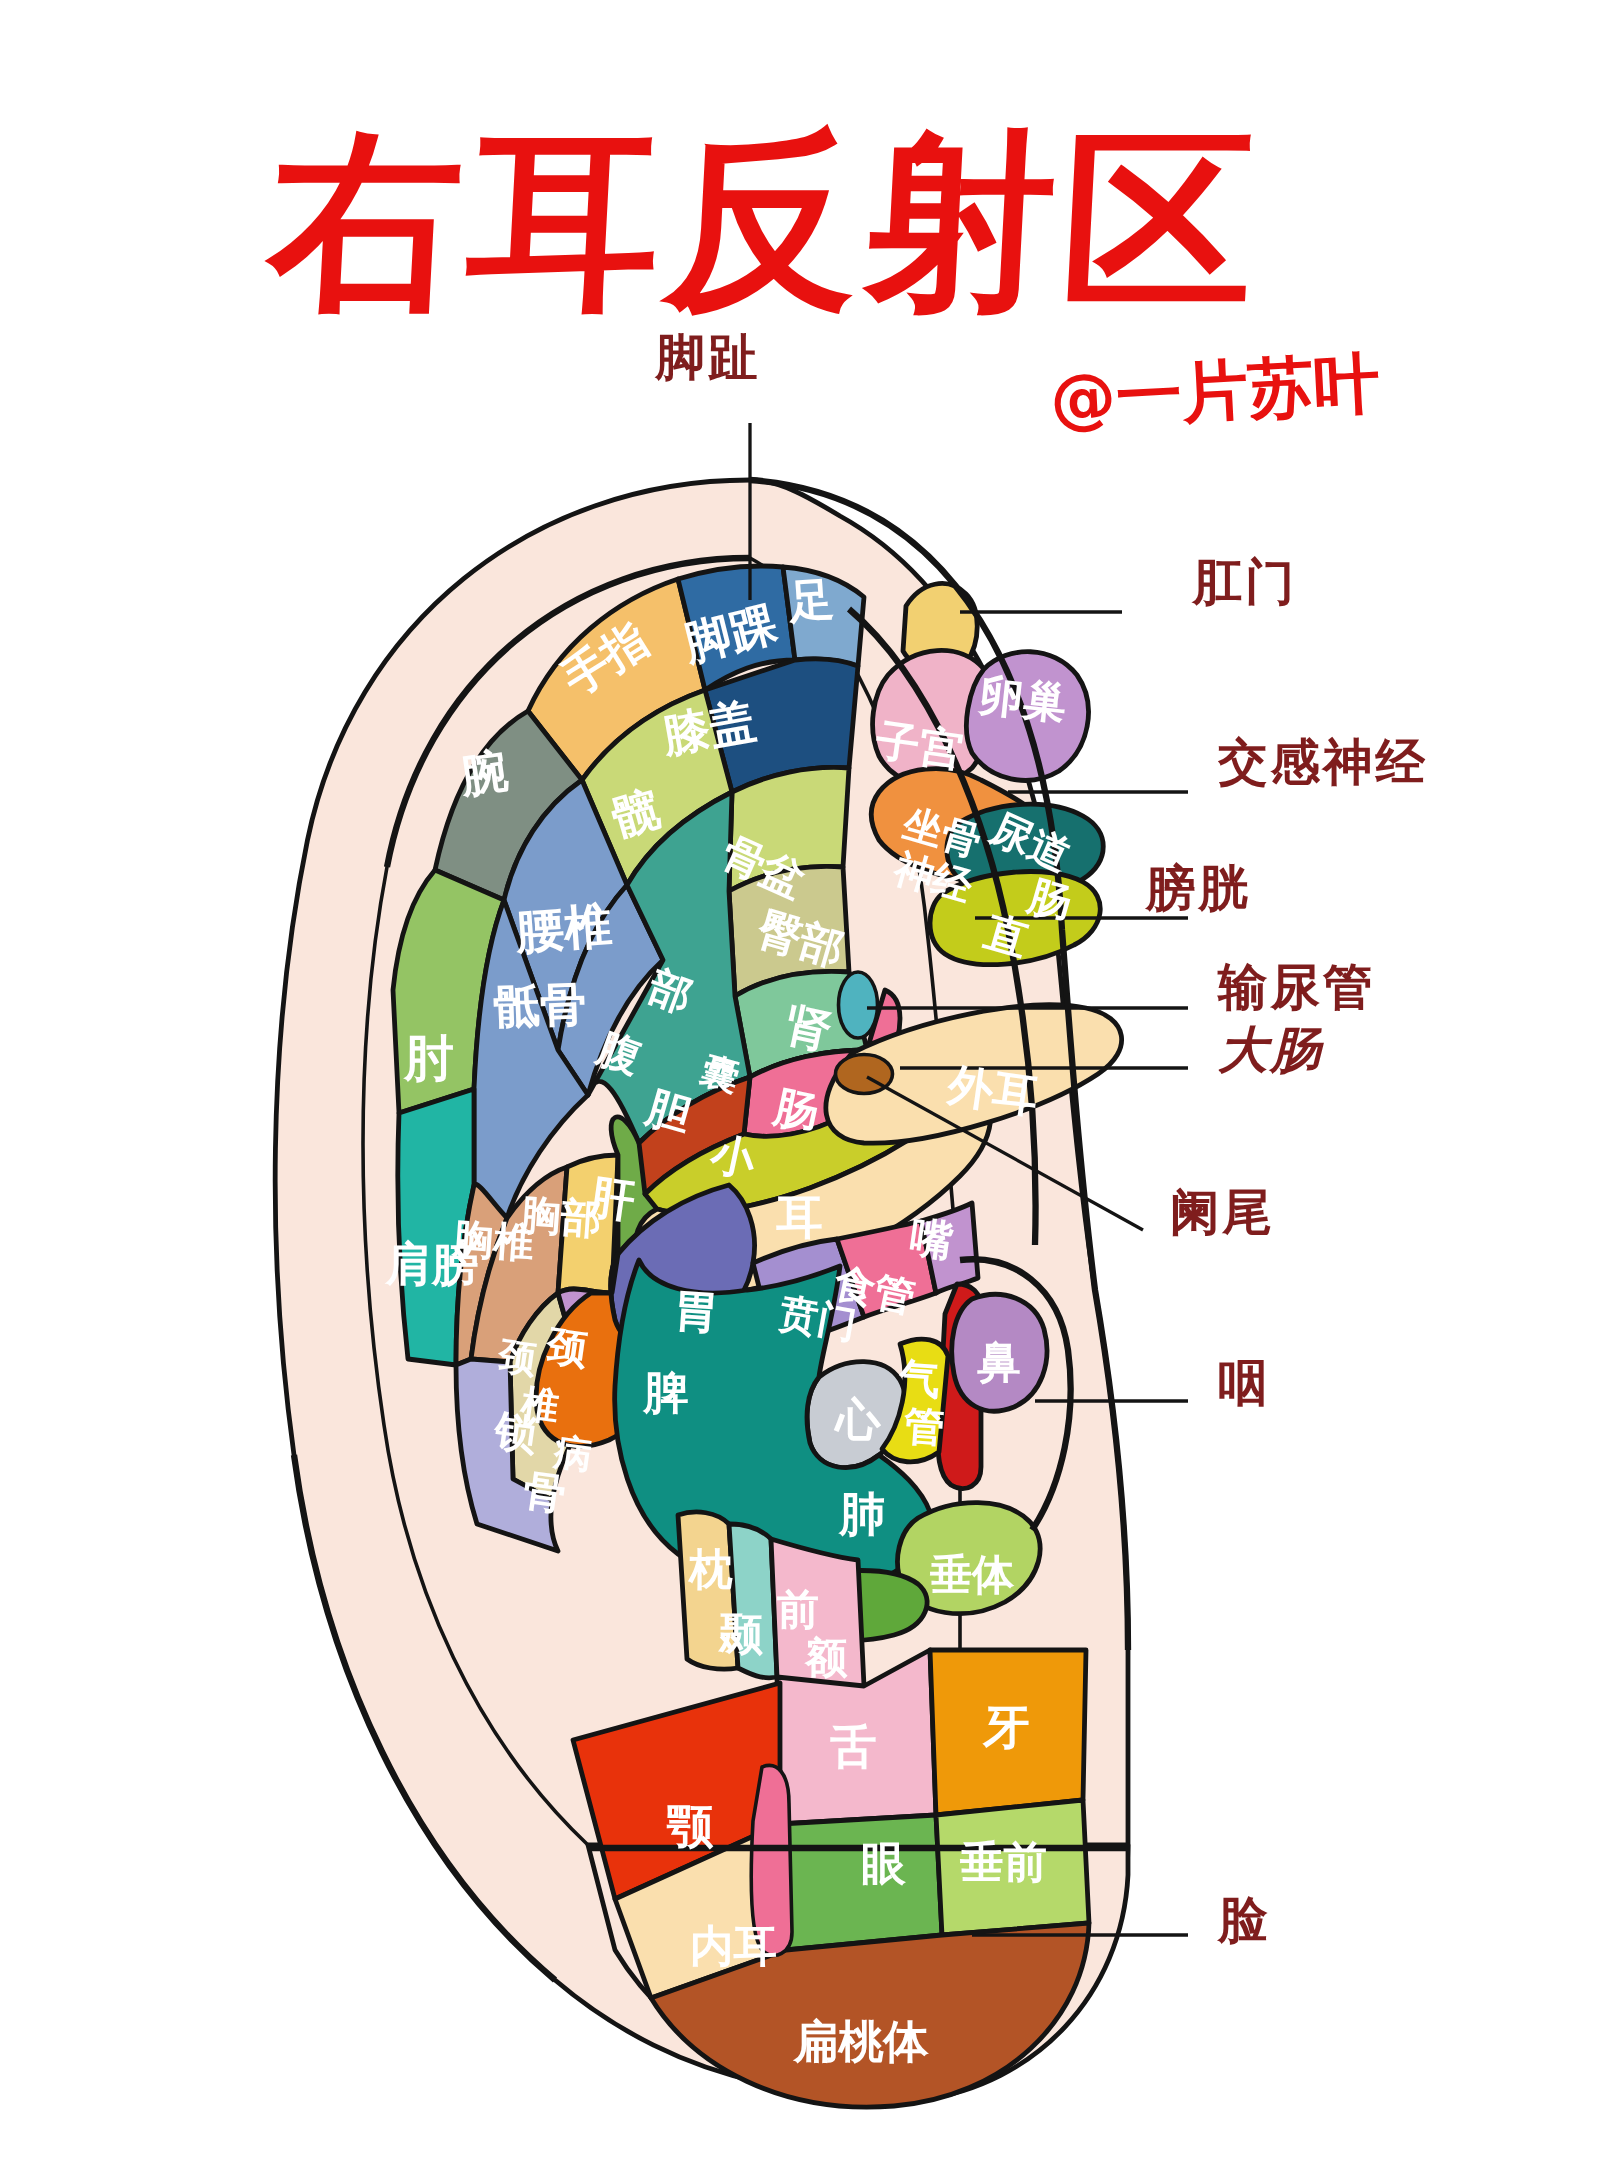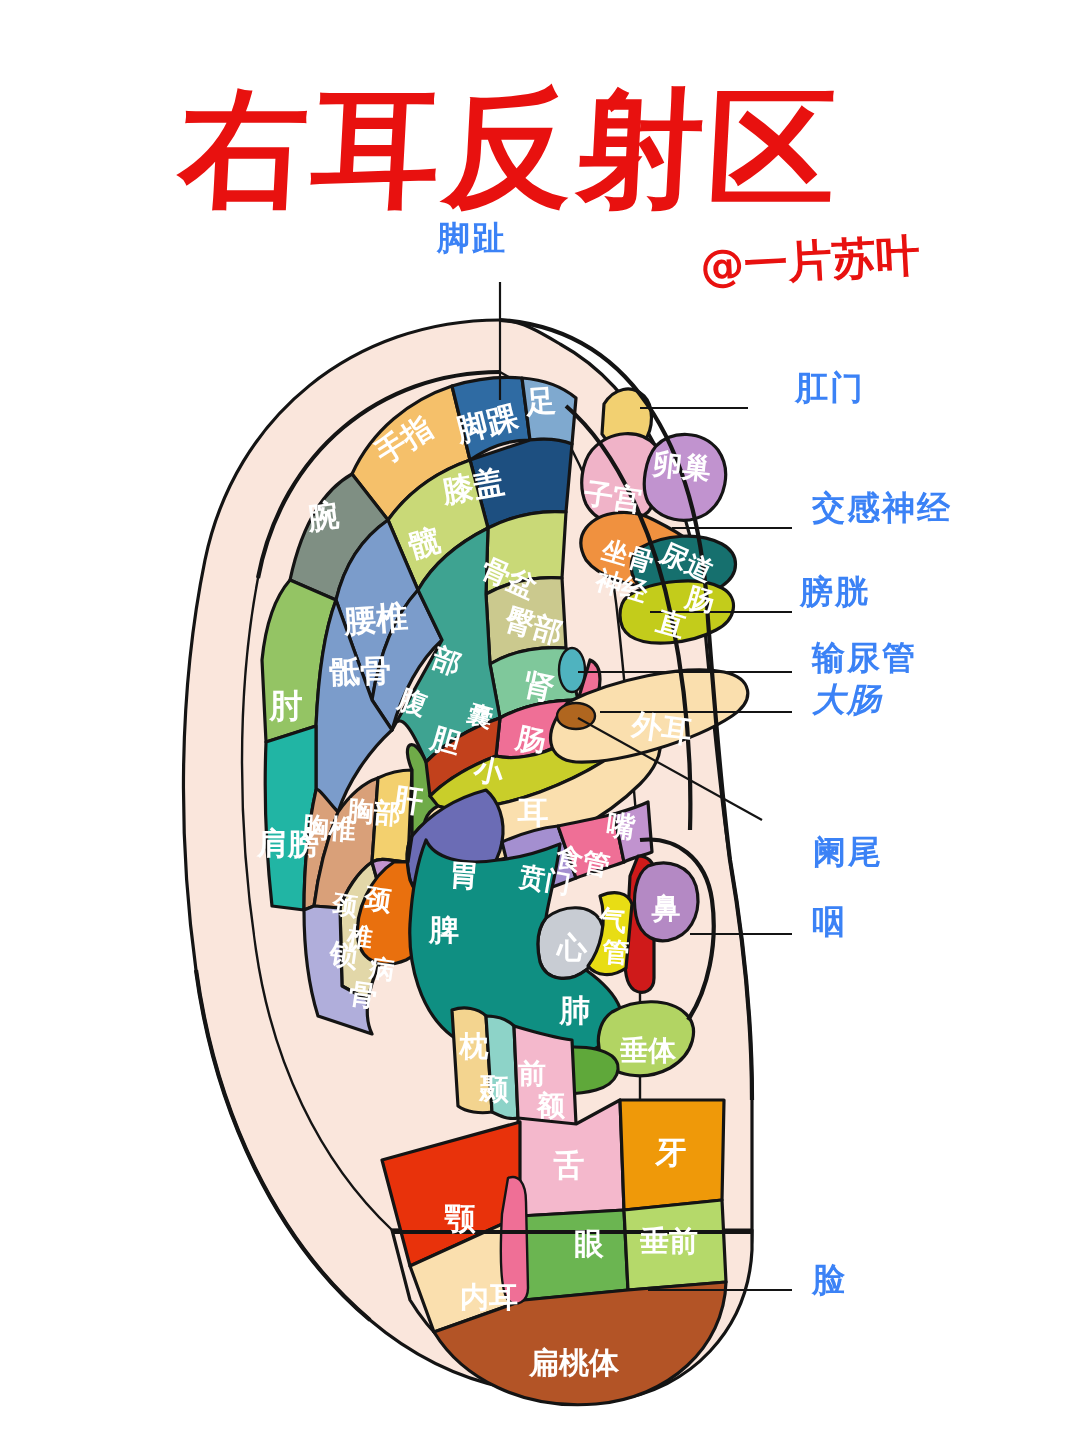--- a/index.html
+++ b/index.html
@@ -36,21 +36,21 @@
 
   
   .zlabel {
     fill:#ffffff; font-family:"DejaVu Sans","Liberation Sans",sans-serif;
     font-weight:bold; text-anchor:middle; dominant-baseline:central;
     paint-order:stroke; pointer-events:none;
   }
 
   
   .callout {
-    position:absolute; color:#3b82f6; font-weight:bold;
+    position:absolute; color:#7f1d1d; font-weight:bold;
     font-size:33px; letter-spacing:2px; white-space:nowrap;
     font-family:"DejaVu Sans","Liberation Sans",sans-serif;
   }
 </style>
 </head>
 <body>
 
 <div id="root">
 
   <div class="title">右耳反射区</div>
@@ -302,21 +302,21 @@
         <text x="489" y="1297" class="zlabel" font-size="29">内耳</text>
         <text x="574" y="1362" class="zlabel" font-size="30">扁桃体</text>
       </g>
 
   </svg>
 
   <div id="callout-layer">
       <div class="callout" style="left: 437px; top: 216px;">脚趾</div>
       <div class="callout" style="left: 795px; top: 366px;">肛门</div>
       <div class="callout" style="left: 812px; top: 486px; font-family: Liberation Mono, monospace;">交感神经</div>
-      <div class="callout" style="left: 800px; top: 570px;">膀胱</div>
+      <div class="callout" style="left: 764px; top: 570px;">膀胱</div>
       <div class="callout" style="left: 812px; top: 636px;">输尿管</div>
       <div class="callout" style="left: 812px; top: 678px; font-style: italic;">大肠</div>
-      <div class="callout" style="left: 813px; top: 786px; margin-top: 44px;">阑尾</div>
+      <div class="callout" style="left: 780px; top: 786px;">阑尾</div>
       <div class="callout" style="left: 812px; top: 900px;">咽</div>
       <div class="callout" style="left: 812px; top: 1258px;">脸</div>
     </div>
 
 </div>
 
 </body></html>

